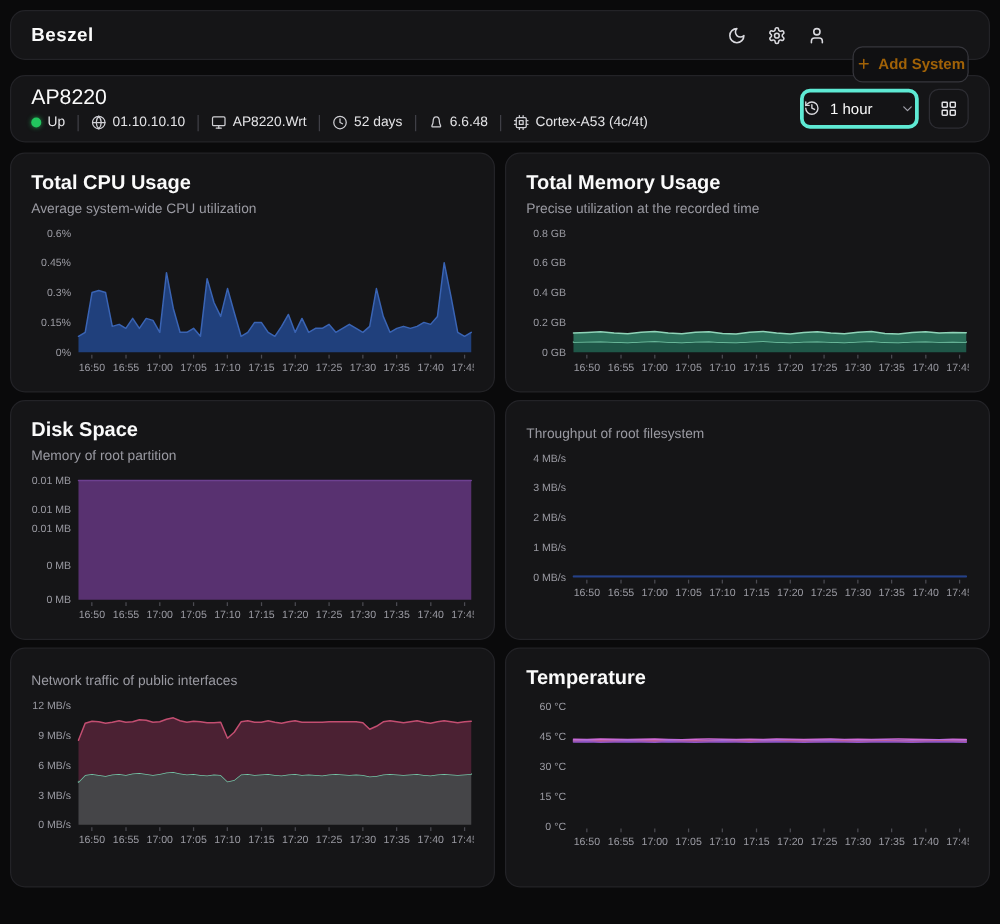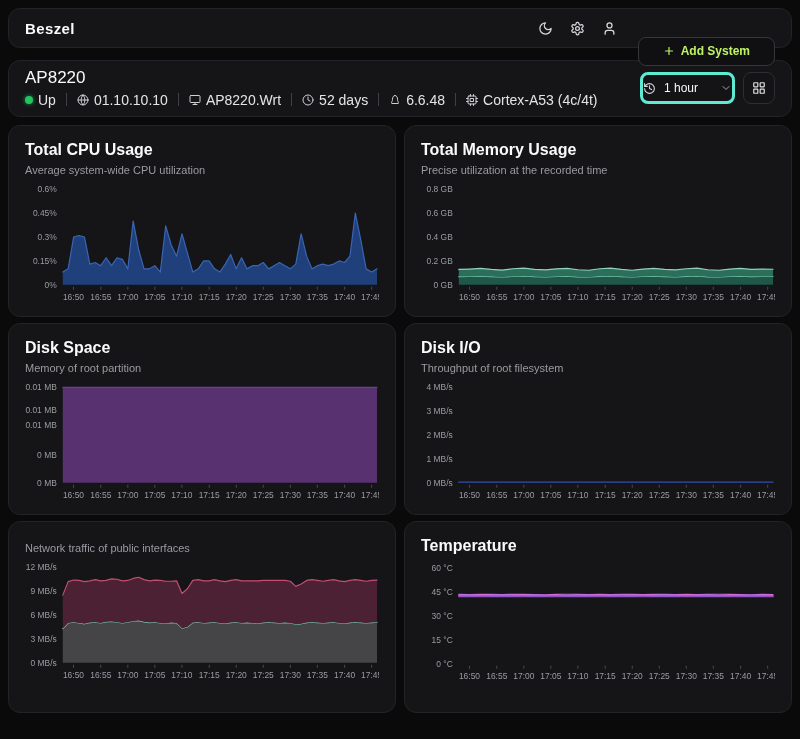--- a/index.html
+++ b/index.html
@@ -15,29 +15,29 @@
   
   .topbar { height:40px; display:flex; align-items:center; justify-content:space-between;
             padding:0 16px; margin-bottom:12px; }
   .logo { font-size:15px; font-weight:800; letter-spacing:.4px; color:#fafafa; text-decoration:none; }
   .topbar-actions { display:flex; align-items:center; gap:4px; }
   .icon-btn { background:none; border:none; color:#d9d9de; width:28px; height:28px;
               display:grid; place-items:center; cursor:pointer; border-radius:6px; }
   .icon-btn svg { width:15px; height:15px; }
   .add-btn { display:flex; align-items:center; gap:6px; margin-left:10px; height:29px;
              background:#101012; border:1px solid #36363c; border-radius:8px;
-             color:#bef264; font-size:12px; font-weight:600; padding:0 24px; cursor:pointer;
+             color:#a16207; font-size:12px; font-weight:600; padding:0 2px; cursor:pointer;
              font-family:"Liberation Sans",sans-serif;margin-top:46px; }
   .add-btn svg { width:12px; height:12px; }
 
   
   .sysbar { min-height:52px; display:flex; align-items:center; justify-content:space-between;
             padding:8px 16px; margin-bottom:8px; }
   .sys-name { font-size:17px; font-weight:400; margin:0 0 4px; line-height:1.1; }
-  .sys-meta { display:flex; align-items:center; gap:10px; font-size:14px; color:#e4e4e7; }
+  .sys-meta { display:flex; align-items:center; gap:10px; font-size:11px; color:#e4e4e7; }
   .meta { display:flex; align-items:center; gap:5px; white-space:nowrap; }
   .meta svg { width:12px; height:12px; color:#cfcfd4; flex:none; }
   .dot { width:8px; height:8px; border-radius:50%; background:#22c55e; box-shadow:0 0 4px rgba(34,197,94,.7); }
   .sep { width:1px; height:13px; background:#3f3f46; }
   .sys-right { display:flex; align-items:center; gap:8px; }
   .range-btn { display:flex; align-items:center; gap:8px; height:32px; padding:0 0;
                background:#141416; border:3px solid #5eead4; border-radius:8px;
                color:#fafafa; font-size:12px; cursor:pointer; font-family:"Liberation Sans",sans-serif; }
   .range-btn svg { width:13px; height:13px; color:#d9d9de; }
   .range-btn .chev { width:12px; height:12px; margin-left:14px; color:#a1a1aa; }
@@ -278,21 +278,20 @@
             <line x1="321.452" y1="104" x2="321.452" y2="107" stroke="#4b4b52" stroke-width="1"></line>
             <text x="321.452" y="117" text-anchor="middle" class="tick">17:40</text>
             <line x1="348.628" y1="104" x2="348.628" y2="107" stroke="#4b4b52" stroke-width="1"></line>
             <text x="348.628" y="117" text-anchor="middle" class="tick">17:45</text>
             <path d="M38.0 6.0L143.3 6.0L248.7 6.0L354.0 6.0L354 102L38 102Z" fill="#583170" stroke="none"></path>
             <path d="M38.0 6.0L143.3 6.0L248.7 6.0L354.0 6.0" fill="none" stroke="#6d4090" stroke-width="1.2" stroke-linejoin="round" stroke-linecap="round"></path>
           </svg>
         </div>
     </article>
     <article class="card chart-card">
-      <h2 class="chart-title">Disk I/O</h2>
       <p class="chart-sub">Throughput of root filesystem</p>
       <div class="chart">
           <svg viewBox="0 0 356 122" width="100%" height="100%">
             <text x="32" y="105" text-anchor="end" class="tick">0 MB/s</text>
             <text x="32" y="81" text-anchor="end" class="tick">1 MB/s</text>
             <text x="32" y="57" text-anchor="end" class="tick">2 MB/s</text>
             <text x="32" y="33" text-anchor="end" class="tick">3 MB/s</text>
             <text x="32" y="9" text-anchor="end" class="tick">4 MB/s</text>
             <line x1="48.744" y1="104" x2="48.744" y2="107" stroke="#4b4b52" stroke-width="1"></line>
             <text x="48.744" y="117" text-anchor="middle" class="tick">16:50</text>

